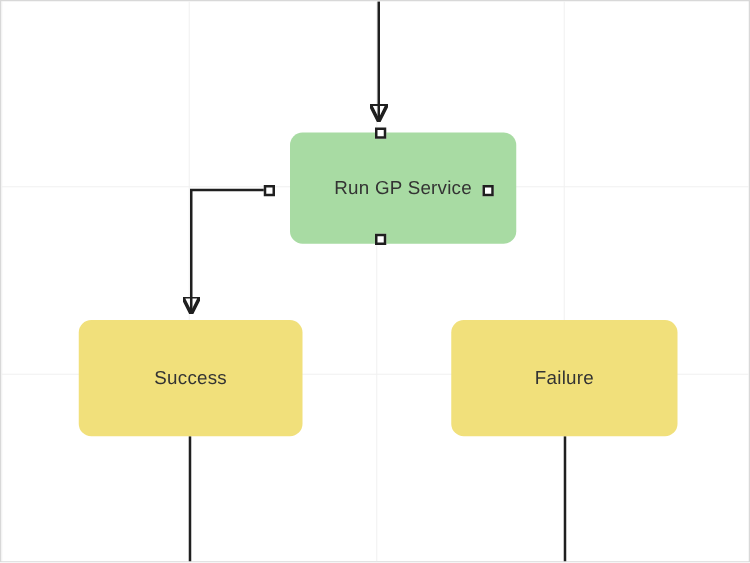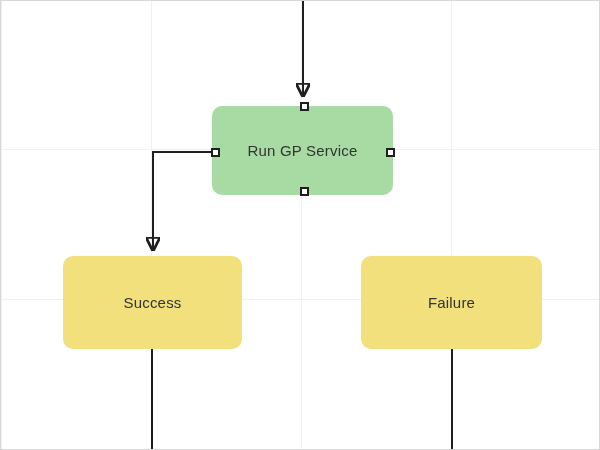--- a/index.html
+++ b/index.html
@@ -45,21 +45,21 @@
     box-sizing: border-box;
     border-radius: 10px;
     display: flex;
     align-items: center;
     justify-content: center;
     font-size: 15px;
     color: #333333;
     letter-spacing: .2px;
     user-select: none;
   }
-  .node.green  { background: #a8dba3; }
+  .node.green  { background: #a8dba3; margin-left: 20px; }
   .node.yellow { background: #f1e07b; }
 
   
   .handle {
     position: absolute;
     width: 9px;
     height: 9px;
     background: #ffffff;
     border: 2px solid #1f1f1f;
     box-sizing: border-box;

